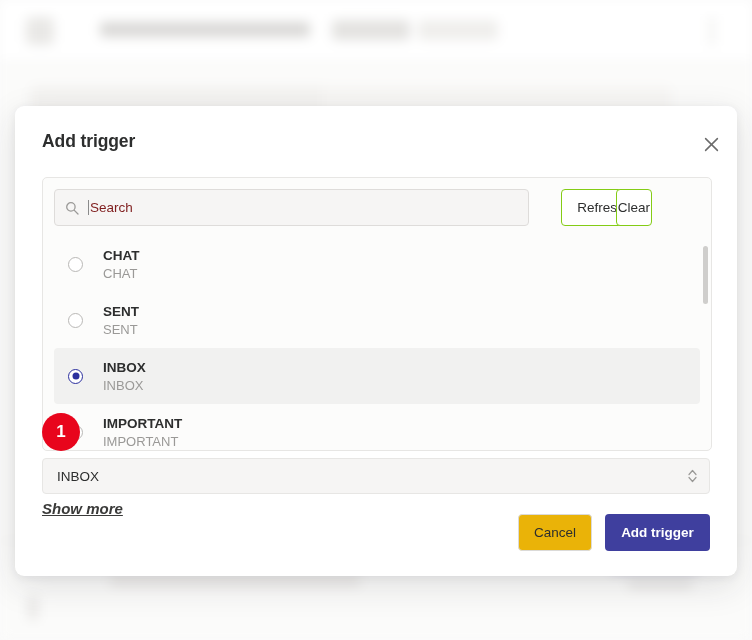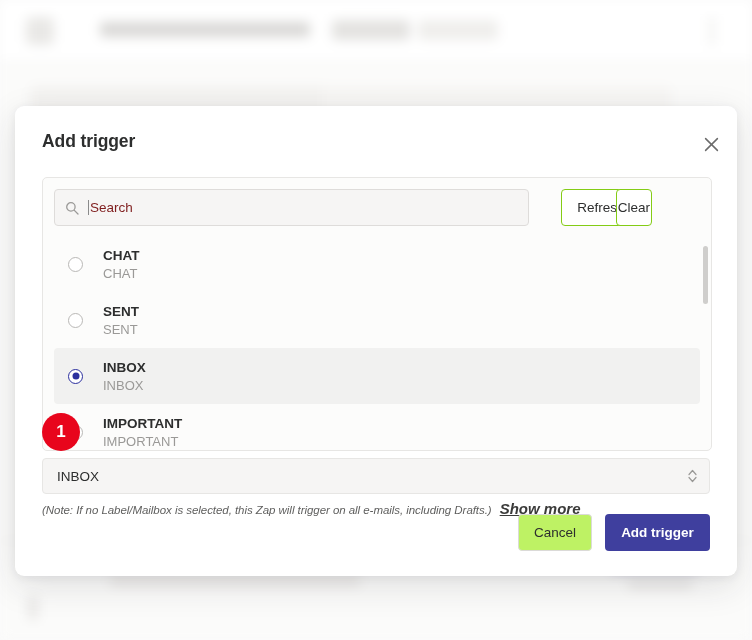--- a/index.html
+++ b/index.html
@@ -362,21 +362,21 @@
   }
 
   
   .btn-cancel {
     position: absolute;
     left: 503px;
     top: 408px;
     width: 74px;
     height: 37px;
     box-sizing: border-box;
-    background: #bef264;
+    background: #eab308;
     border: 1px solid #dbdad8;
     border-radius: 4px;
     font-size: 13.5px;
     color: #2d2e2e;
     font-family: "Liberation Sans", sans-serif;
     cursor: pointer;
     display: flex;
     align-items: center;
     justify-content: center;
   }
@@ -506,21 +506,20 @@
 
   <div class="select-field">
     <span class="select-value">INBOX</span>
     <svg class="select-arrows" width="9" height="15" viewBox="0 0 9 15" aria-hidden="true">
       <path d="M1 6 L4.5 2 L8 6" fill="none" stroke="#9a9997" stroke-width="1.2" stroke-linecap="round" stroke-linejoin="round"></path>
       <path d="M1 9 L4.5 13 L8 9" fill="none" stroke="#9a9997" stroke-width="1.2" stroke-linecap="round" stroke-linejoin="round"></path>
     </svg>
   </div>
 
   <div class="note-row">
-    <span class="note-text">(Note: If no Label/Mailbox is selected, this Zap will trigger on all e-mails, including Drafts.)</span>
     <span class="note-link">Show more</span>
   </div>
 
   <button class="btn-cancel">Cancel</button>
   <button class="btn-primary">Add trigger</button>
 
   <div class="step-badge">1</div>
 </div>
 
 </body></html>

